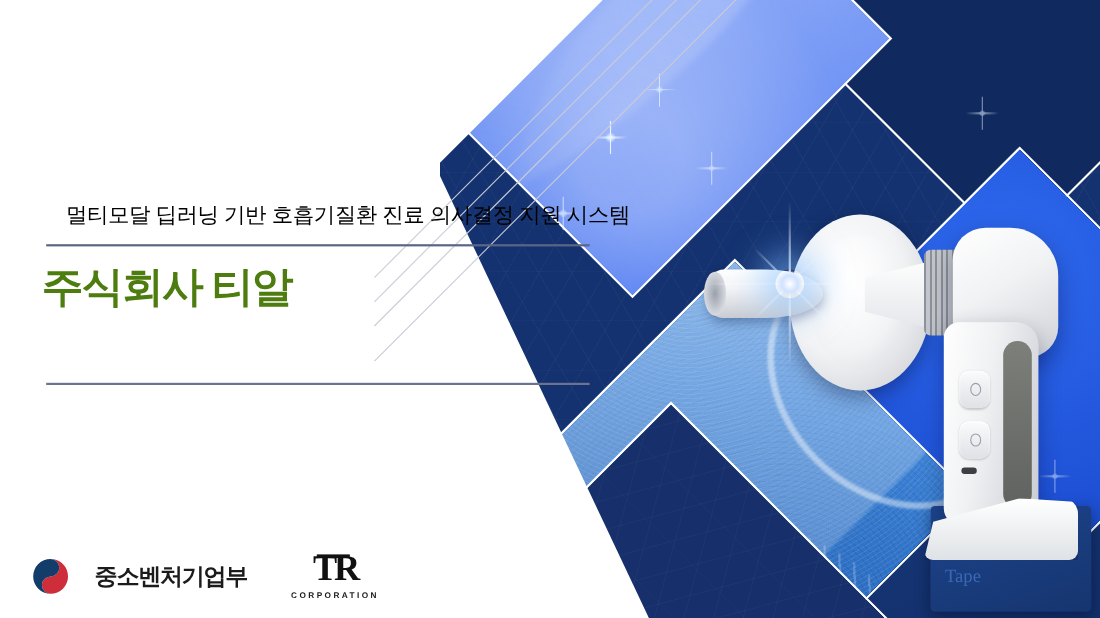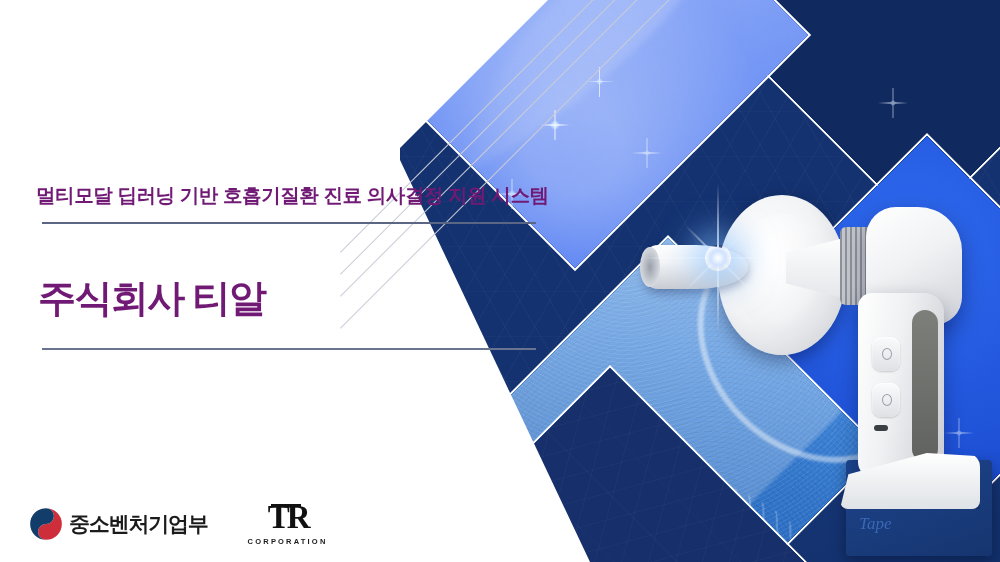--- a/index.html
+++ b/index.html
@@ -16,21 +16,20 @@
     background:#ffffff;
     overflow:hidden;
   }
 
   
   .graphic{
     position:absolute;
     top:0;left:400px;
     width:600px;height:562px;
     overflow:hidden;
-    font-style:italic;
   }
   
   .navy-base{
     position:absolute;inset:0;
     background:#143270;
   }
   
   .cube-tex{
     position:absolute;inset:0;
     opacity:.55;
@@ -298,45 +297,45 @@
     font-family:"Liberation Serif","DejaVu Serif",serif;
     color:#3a68b6;font-size:17px;
     position:absolute;left:13px;top:54px;
   }
 
   
   .textblock{
     position:absolute;left:0;top:0;width:600px;height:562px;
   }
   .subtitle{
-    position:absolute;left:36px;top:182px;
-    font-size:19.5px;font-weight:700;color:#701a75;
+    position:absolute;left:60px;top:182px;
+    font-size:19.5px;font-weight:400;color:#000000;
     letter-spacing:-.4px;white-space:nowrap;
   }
   .rule{
     position:absolute;left:42px;
     height:1.6px;width:494px;
     background:#5b6685;
   }
   .rule.top{top:222px;}
   .rule.bot{top:348px;background:#6a7490;}
   .title{
     position:absolute;left:38px;
-    font-size:38px;font-weight:800;color:#701a75;
-    letter-spacing:-1.6px;white-space:nowrap;line-height:1.2;margin-top:36px;
+    font-size:38px;font-weight:800;color:#4d7c0f;
+    letter-spacing:-1.6px;white-space:nowrap;line-height:1.2;
   }
   .title.l1{top:240px;}
   .title.l2{top:288px;}
 
   
   .footer{
     position:absolute;left:28px;top:498px;height:52px;
     display:flex;align-items:center;gap:22px;
   }
-  .gov{display:flex;align-items:center;gap:5px;}
+  .gov{display:flex;align-items:center;gap:22px;}
   .taeguk{
     position:relative;width:36px;height:36px;flex:0 0 auto;
   }
   .taeguk svg{display:block;}
   .gov-name{
     font-size:21px;font-weight:700;color:#1b1b1b;letter-spacing:-1.2px;white-space:nowrap;
   }
   .tr{
     position:relative;text-align:center;margin-left:18px;
   }

